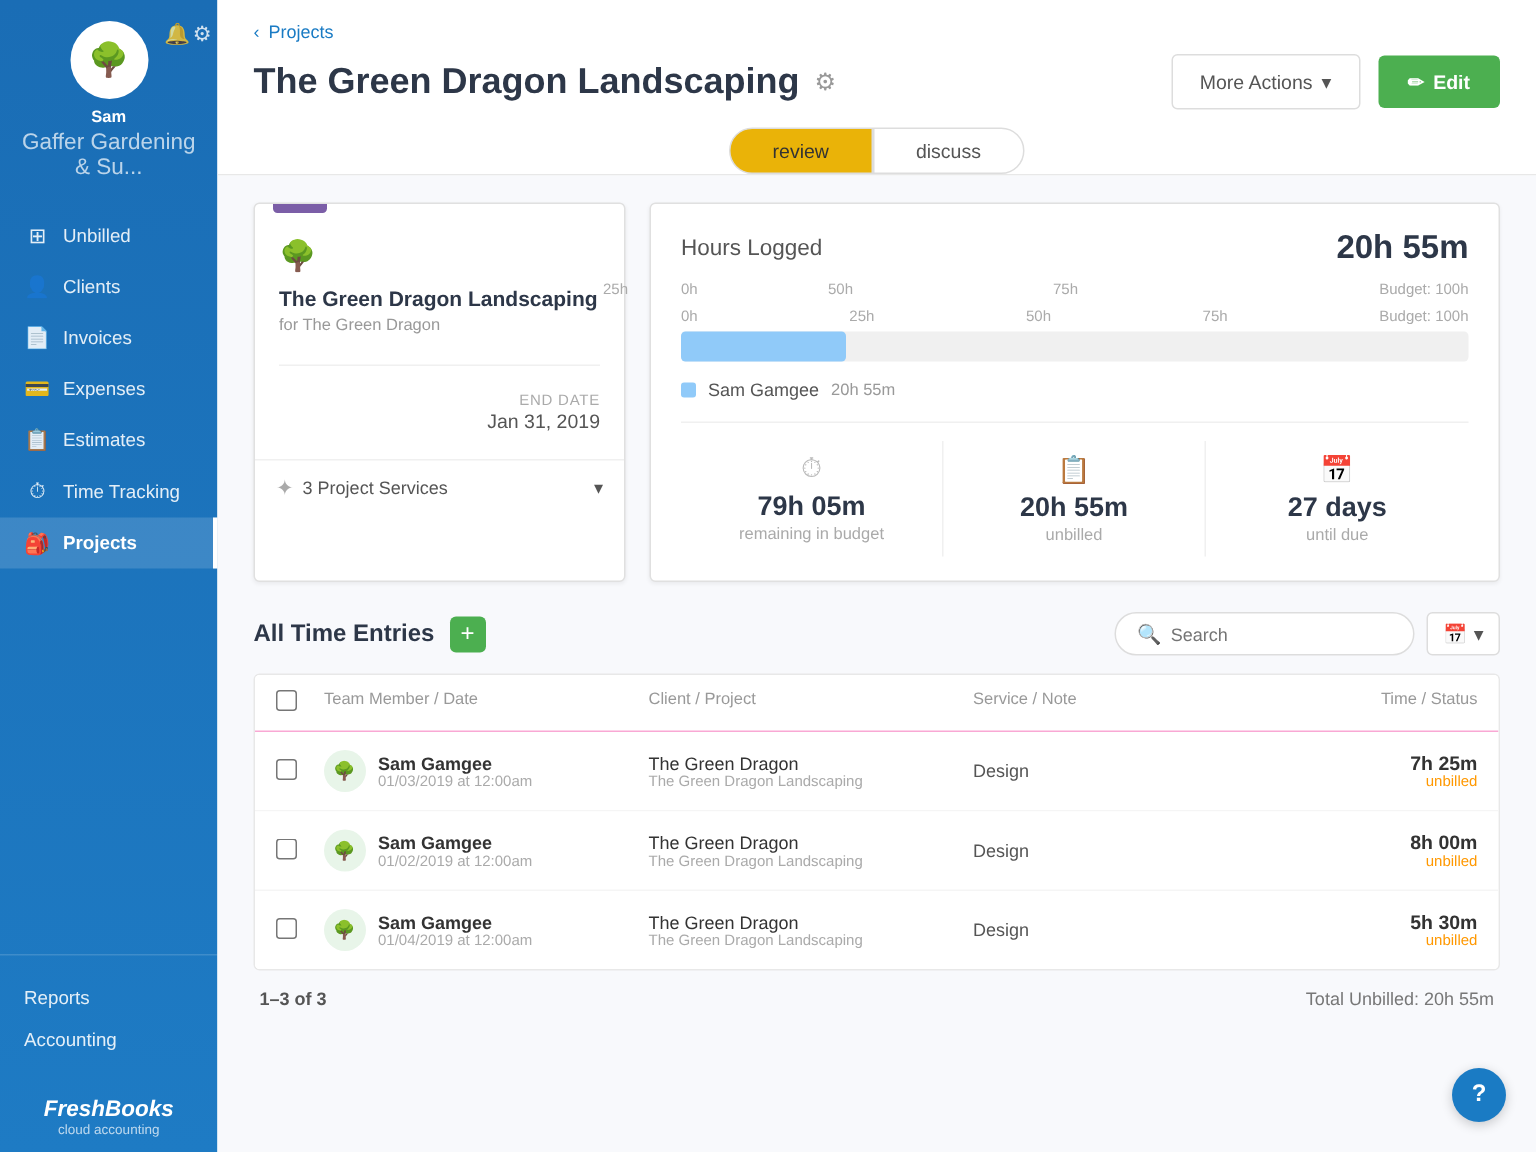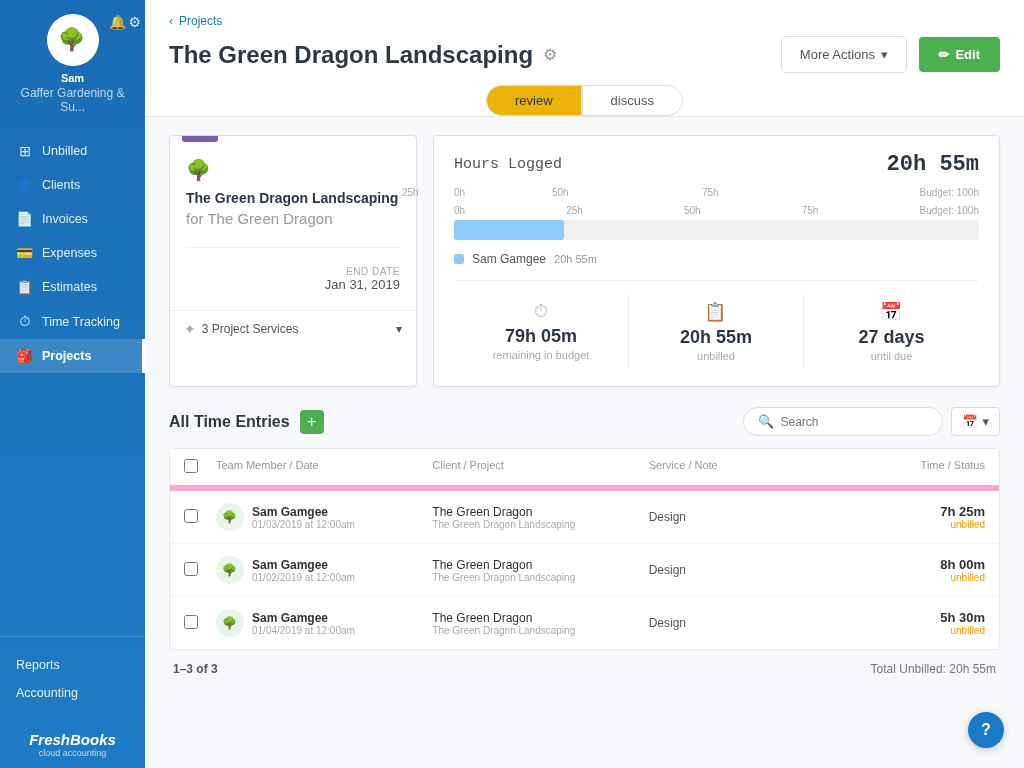--- a/index.html
+++ b/index.html
@@ -50,21 +50,21 @@
       font-size: 14px;
     }
     .sidebar-username {
       color: white;
       font-size: 11px;
       font-weight: 600;
       text-align: center;
     }
     .sidebar-company {
       color: rgba(255,255,255,0.7);
-      font-size: 12px;
+      font-size: 15px;
       text-align: center;
       margin-top: 2px;
     }
     .sidebar-nav {
       flex: 1;
       padding-top: 12px;
     }
     .nav-item {
       display: flex;
       align-items: center;
@@ -252,21 +252,21 @@
       color: #4a9d5f;
       margin-bottom: 8px;
     }
     .card-title {
       font-size: 14px;
       font-weight: 600;
       color: #2d3748;
       margin-bottom: 4px;
     }
     .card-subtitle {
-      font-size: 15px;
+      font-size: 11px;
       color: #999;
       margin-bottom: 20px;
     }
     .card-divider {
       border: none;
       border-top: 1px solid #f0f0f0;
       margin: 10px 0;
     }
     .card-end-date-label {
       font-size: 10px;
@@ -304,21 +304,20 @@
       border-radius: 4px;
       border: 1px solid #e0e0e0;
       box-shadow: 0 1px 3px rgba(0,0,0,0.06);
       padding: 16px 20px;
     }
     .hours-header {
       display: flex;
       justify-content: space-between;
       align-items: center;
       margin-bottom: 10px;
-      font-family: Liberation Mono, monospace;
     }
     .hours-title {
       font-size: 15px;
       color: #555;
     }
     .hours-total {
       font-size: 22px;
       font-weight: 700;
       color: #2d3748;
     }
@@ -461,21 +460,21 @@
     .entries-table {
       background: white;
       border: 1px solid #e8e8e8;
       border-radius: 4px;
       overflow: hidden;
     }
     .table-header {
       display: grid;
       grid-template-columns: 32px 1fr 1fr 1fr 120px;
       padding: 10px 14px;
-      border-bottom: 6px solid #f9a8d4;
+      border-bottom: 1px solid #f9a8d4;
       background: white;
     }
     .th {
       font-size: 11px;
       color: #999;
       font-weight: 500;
     }
     .table-row {
       display: grid;
       grid-template-columns: 32px 1fr 1fr 1fr 120px;

